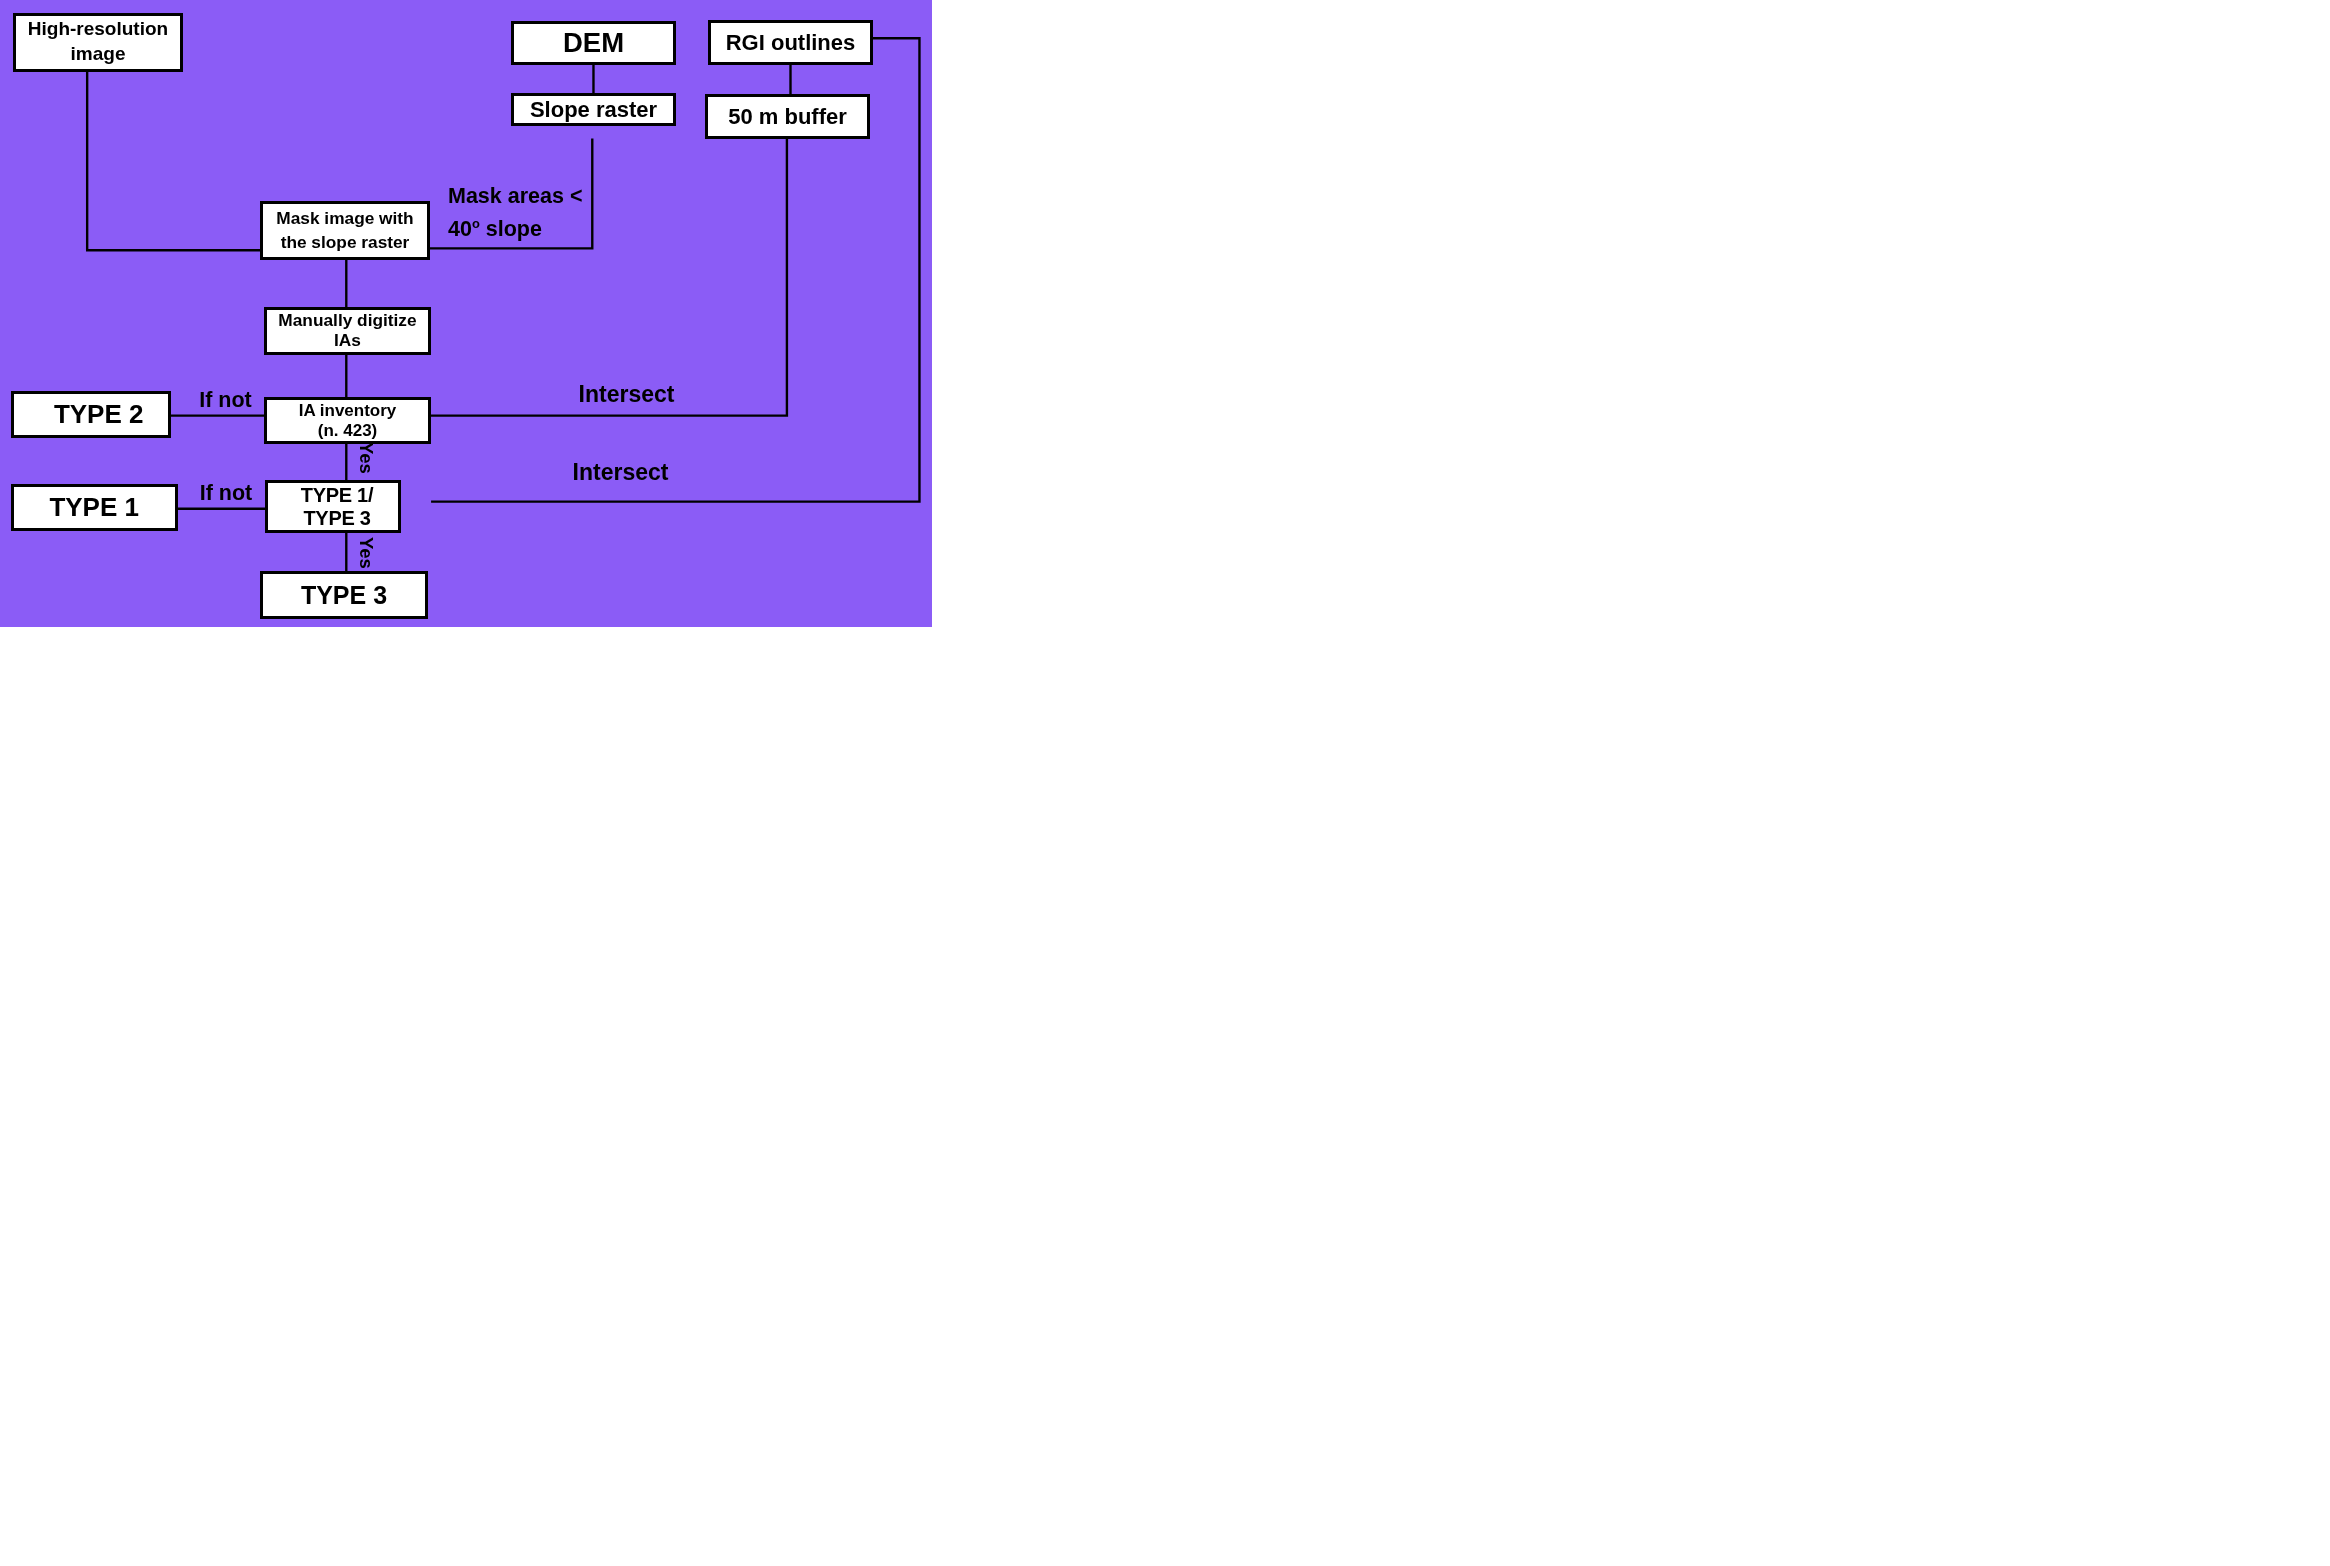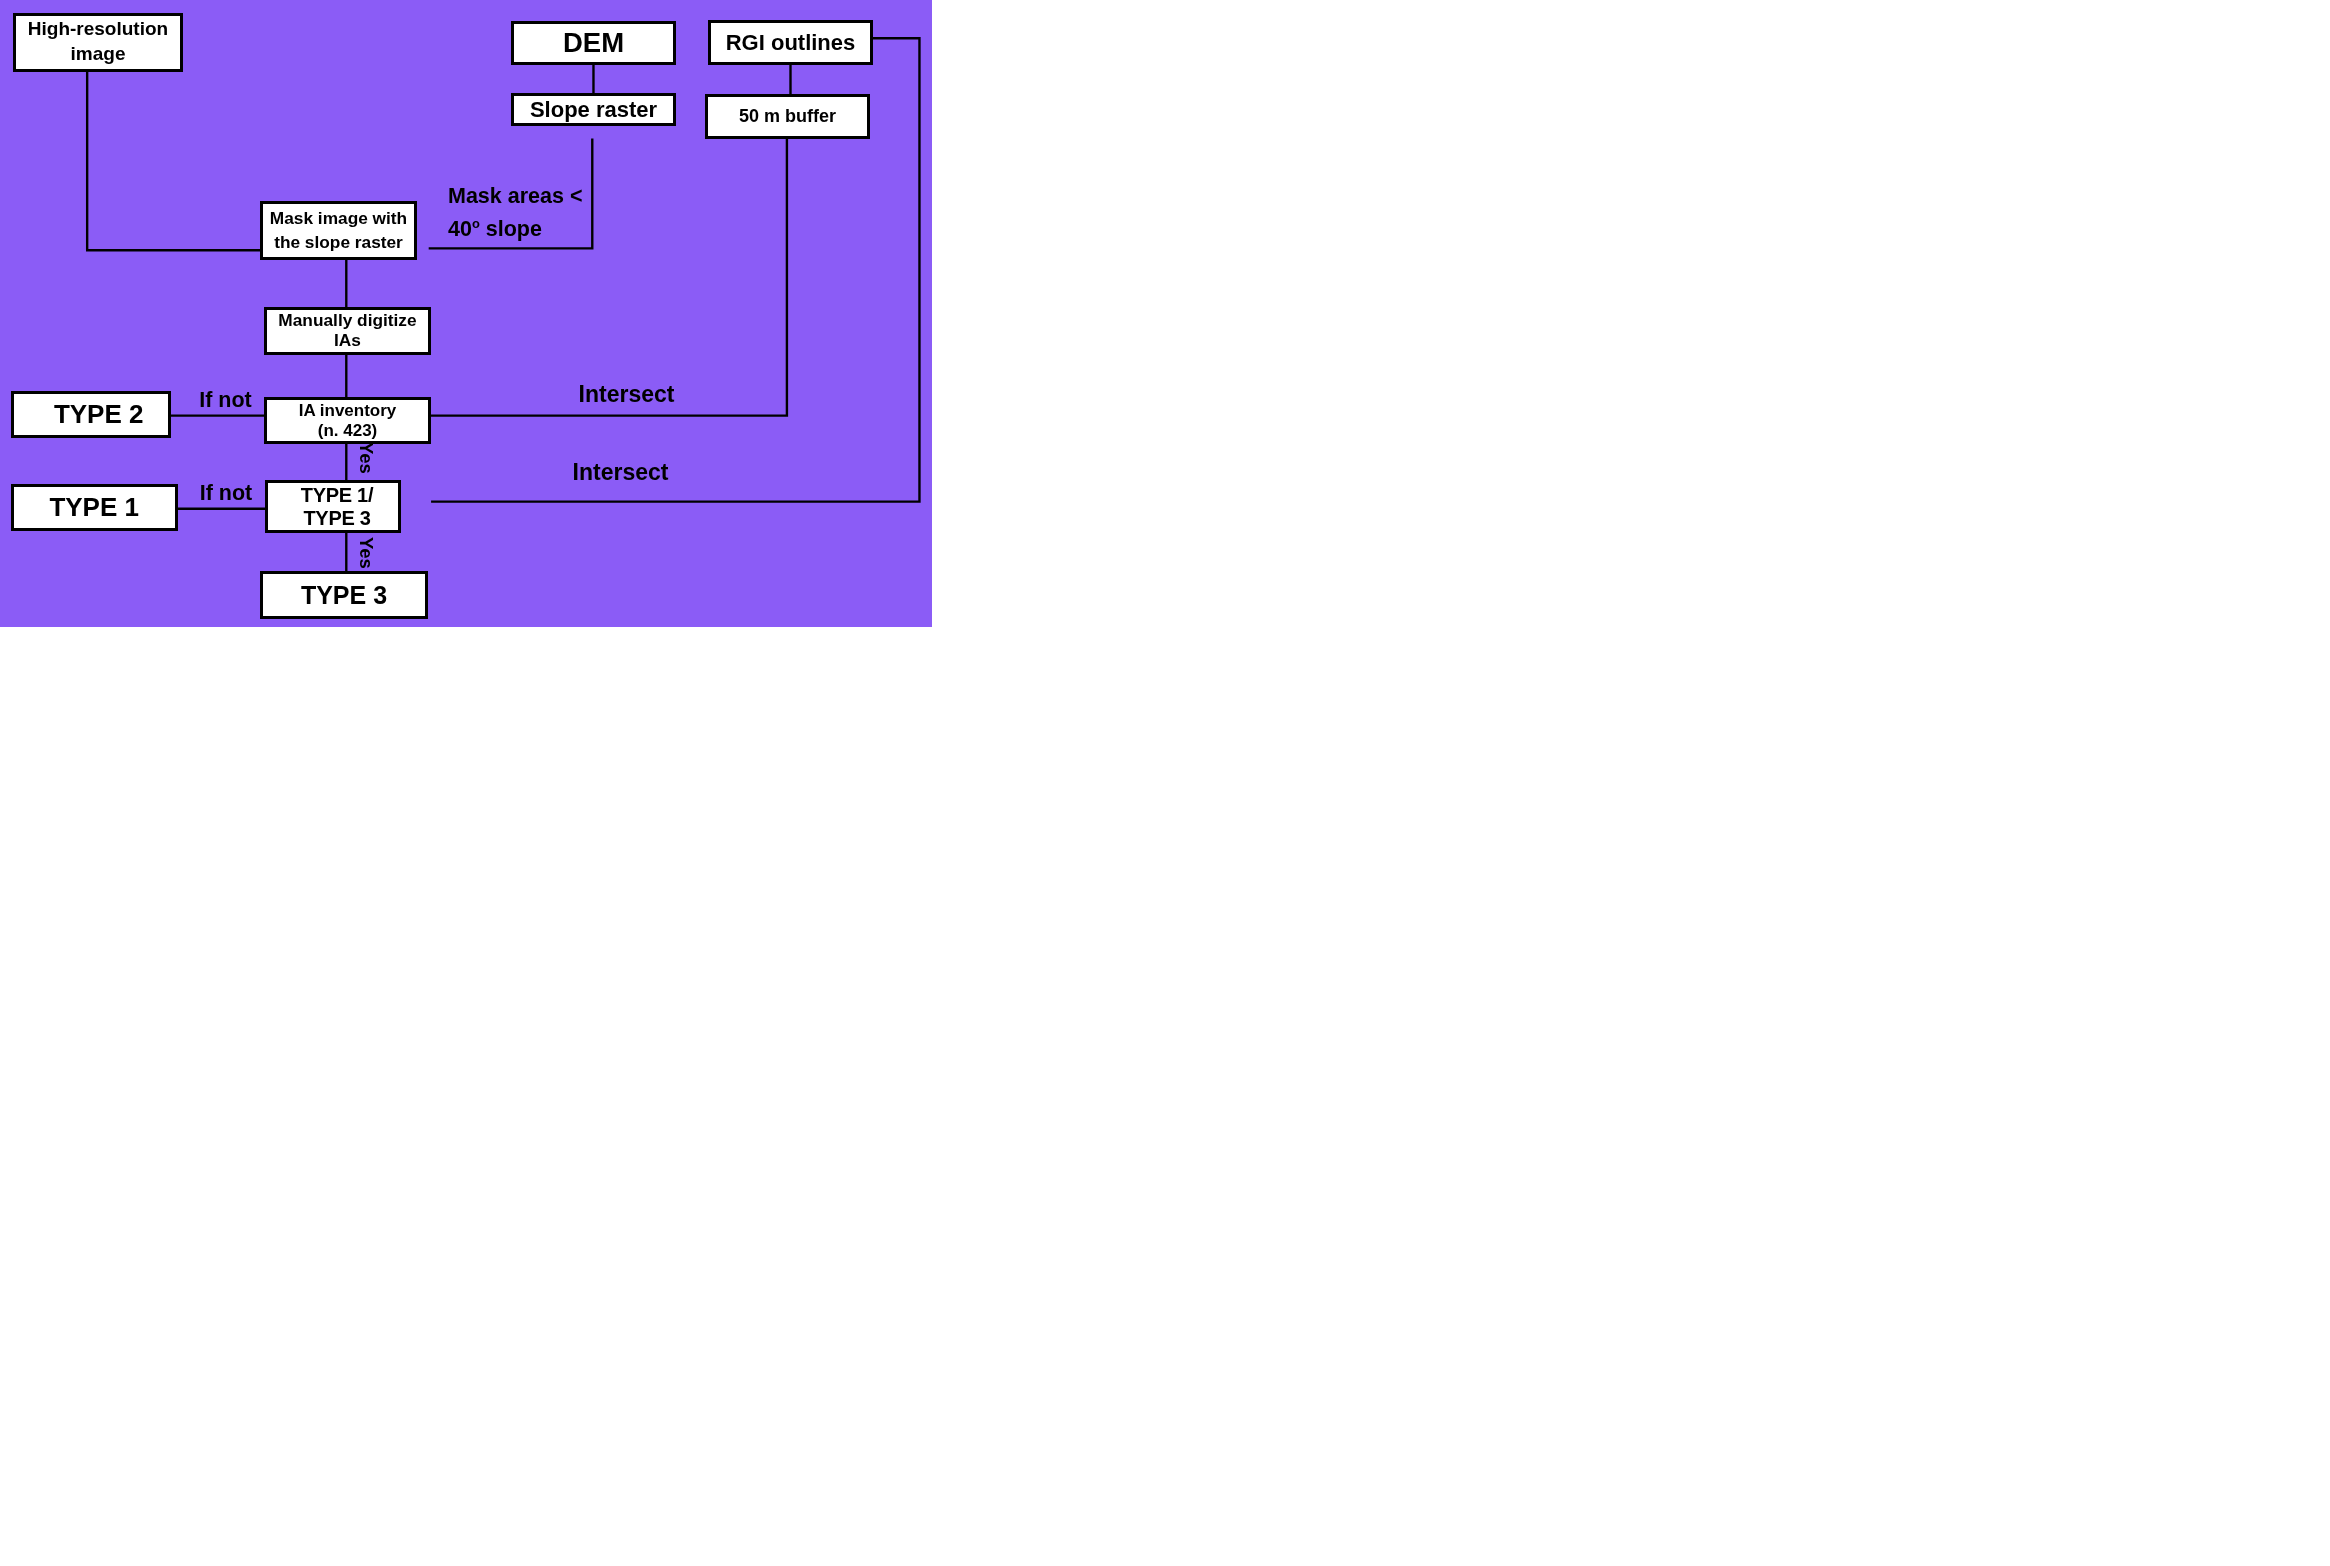--- a/index.html
+++ b/index.html
@@ -20,22 +20,22 @@
     display:flex;align-items:center;justify-content:center;
     text-align:center;
     font-weight:700;
     z-index:2;
   }
   .node .label{white-space:pre-line;display:block;width:100%;}
   .n-highres{left:13px;top:12.5px;width:170px;height:59px;font-size:19px;line-height:1.3;}
   .n-dem{left:511px;top:21px;width:165px;height:44px;font-size:27.5px;}
   .n-rgi{left:708px;top:20px;width:165px;height:45px;font-size:22px;}
   .n-slope{left:511px;top:93px;width:165px;height:33px;font-size:22px;}
-  .n-buffer{left:705px;top:94px;width:165px;height:45px;font-size:18px;}
-  .n-mask{left:260px;top:201px;width:157px;height:59px;font-size:17.3px;line-height:1.35;}
+  .n-buffer{left:705px;top:94px;width:165px;height:45px;font-size:22px;}
+  .n-mask{left:260px;top:201px;width:170px;height:59px;font-size:17.3px;line-height:1.35;}
   .n-digitize{left:264px;top:307px;width:167px;height:48px;font-size:17.3px;line-height:1.15;}
   .n-inventory{left:264px;top:397px;width:167px;height:47px;font-size:17px;line-height:1.15;}
   .n-type2{left:10.7px;top:391px;width:160px;height:47px;font-size:26px;padding-left:16px;}
   .n-t1t3{left:265px;top:480px;width:136px;height:53px;font-size:20px;letter-spacing:-0.3px;padding-left:8px;}
   .n-type1{left:10.7px;top:484px;width:167px;height:47px;font-size:26px;}
   .n-type3{left:260px;top:571px;width:168px;height:48px;font-size:25px;}
   .edge-label{
     position:absolute;font-weight:700;z-index:3;color:#000000;
   }
   .l-mask{left:448px;top:182px;width:155px;font-size:21.5px;line-height:28px;text-align:left;}

